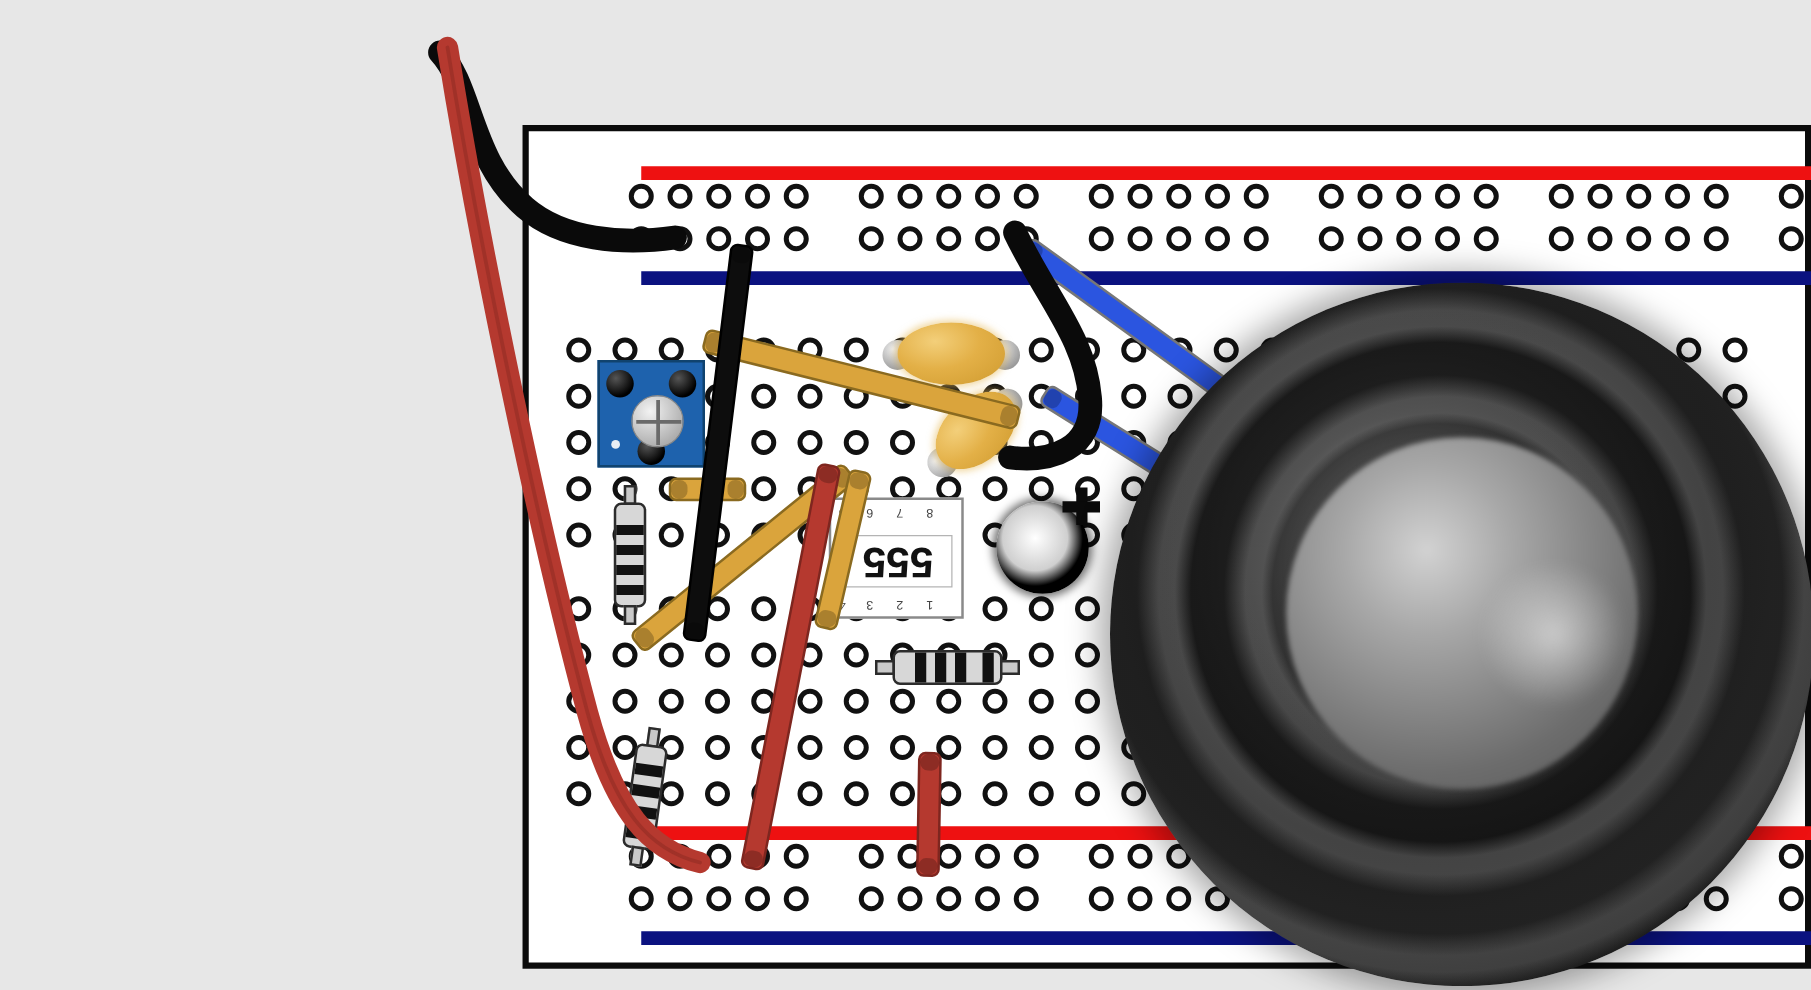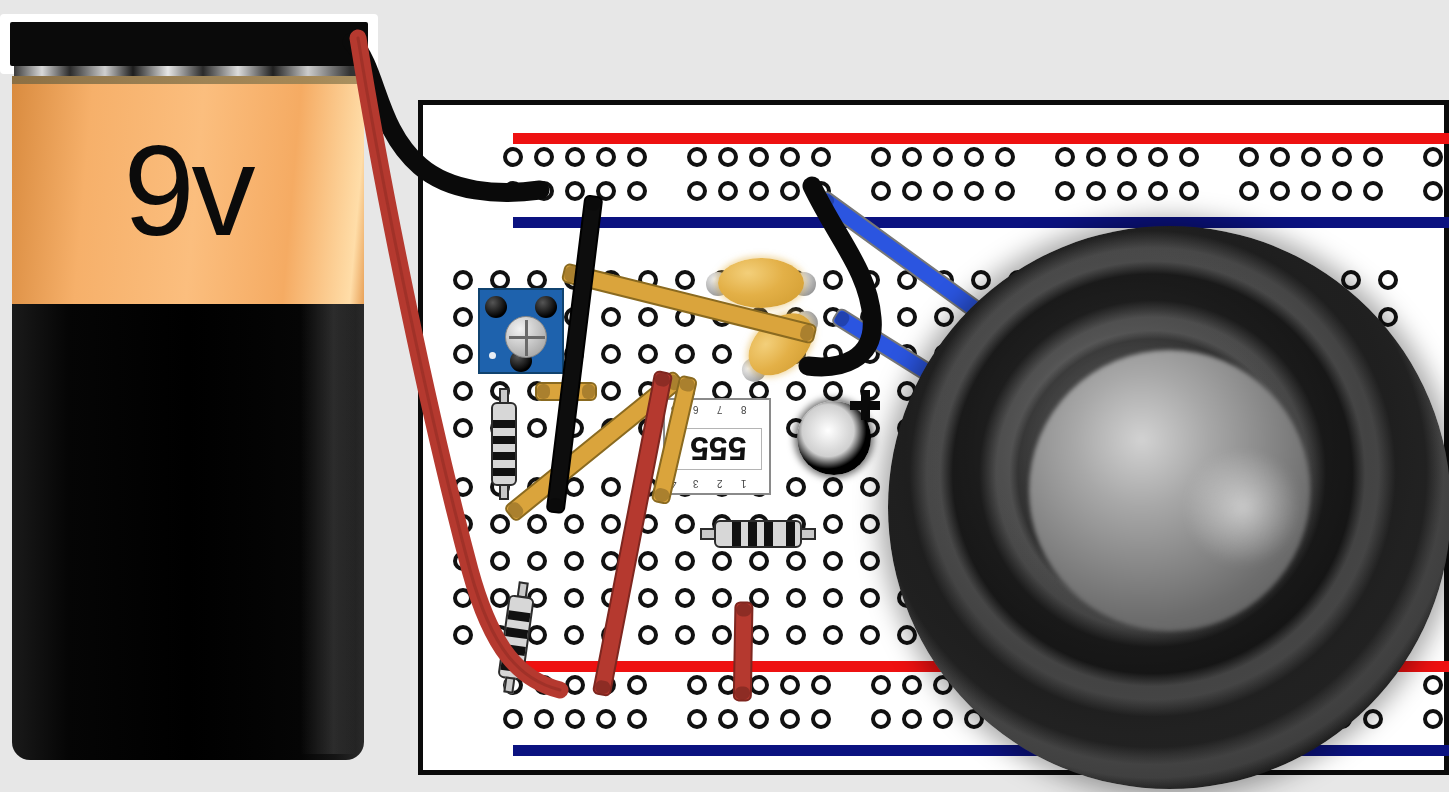--- a/index.html
+++ b/index.html
@@ -99,33 +99,20 @@
      background:radial-gradient(circle at 40% 32%,#d2d2d2 0%,#a8a8a8 26%,#8a8a8a 48%,#6d6d6d 70%,#555 100%);
      filter:blur(2px);}
   #speaker .dome-hl{position:absolute;left:52%;top:40%;width:22%;height:20%;border-radius:50%;
      background:radial-gradient(circle,rgba(255,255,255,.55),rgba(255,255,255,0) 70%);filter:blur(5px);}
 </style>
 </head>
 <body>
 
 <div class="stage">
 
-  <div id="battery">
-    <div class="bat-white"></div>
-    <div class="bat-cap"></div>
-    <div class="bat-contactstrip"></div>
-    <div class="bat-label">
-      <div class="bat-9v">
-        <span>9v</span>
-      </div>
-    </div>
-    <div class="bat-label-top"></div>
-    <div class="bat-body"></div>
-    <div class="bat-body-sheen"></div>
-  </div>
 
   <div id="breadboard">
 
     <div class="rail red" style="left:90px;top:28px;width:1030px;"></div>
     <div class="rail blue" style="left:90px;top:112px;width:1030px;"></div>
     <div class="rail red" style="left:90px;top:556px;width:1030px;"></div>
     <div class="rail blue" style="left:90px;top:640px;width:1030px;"></div>
     <div id="holes">
         <div class="hole" style="left: 80px; top: 42px;"></div>
         <div class="hole" style="left: 111px; top: 42px;"></div>

